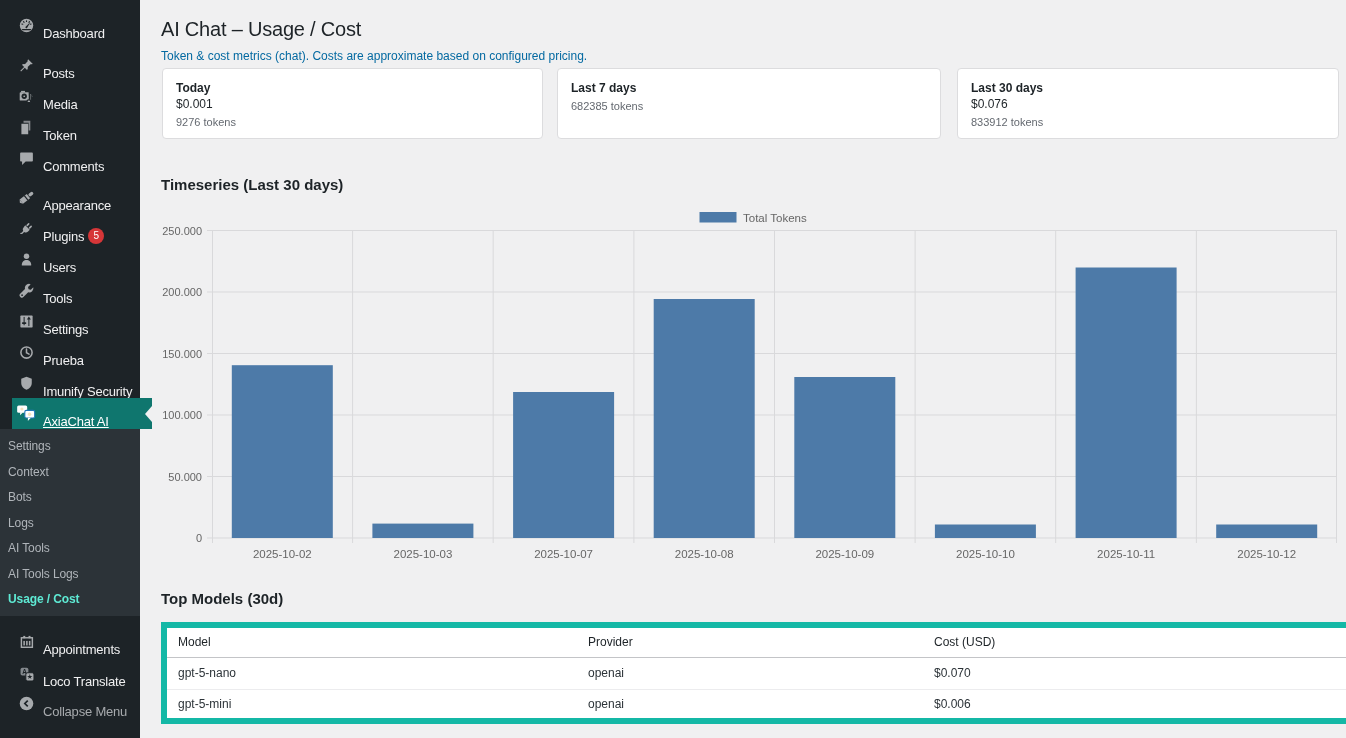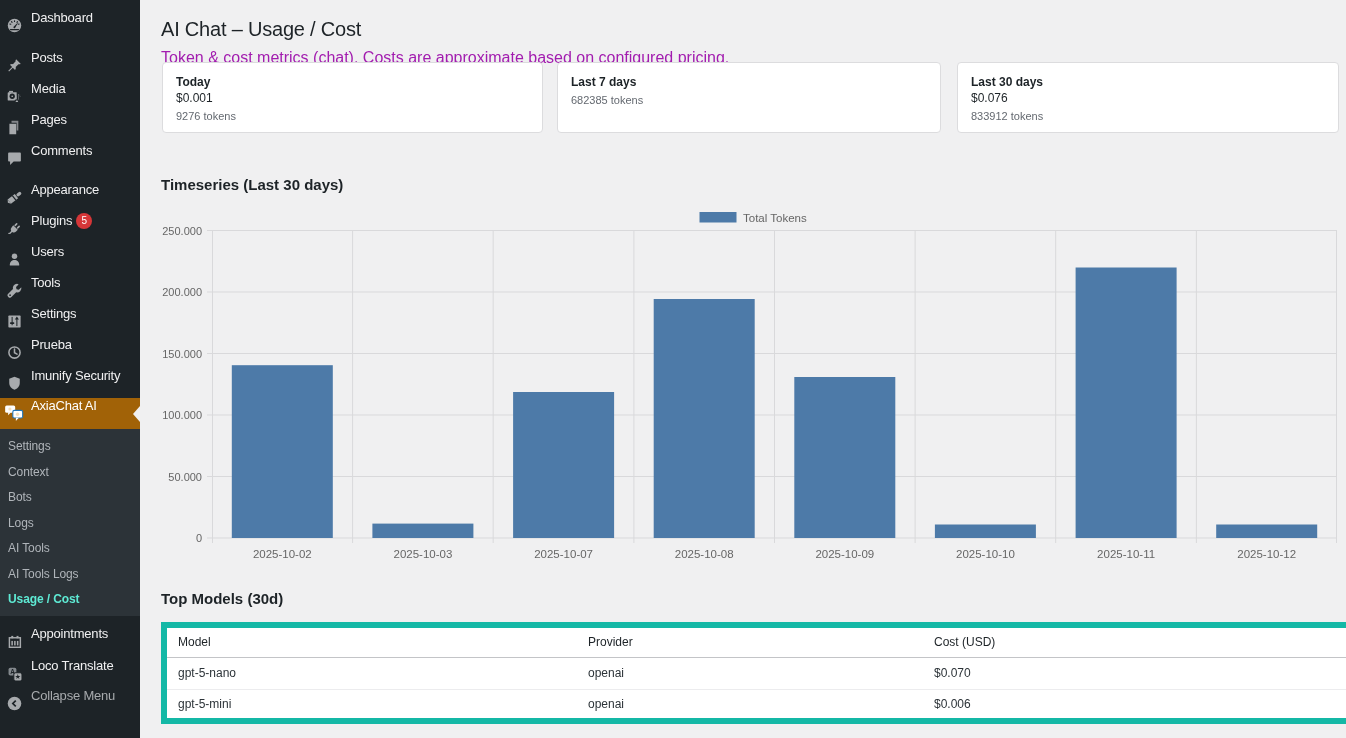--- a/index.html
+++ b/index.html
@@ -1,31 +1,31 @@
 <!DOCTYPE html>
 <html><head>
 <meta charset="utf-8">
 <style>
 * { box-sizing: border-box; margin:0; padding:0; }
 html,body { width:1346px; height:738px; overflow:hidden; }
 body { font-family:"Liberation Sans",sans-serif; background:#f0f0f1; color:#1d2327; position:relative; }
 #menu { position:absolute; left:0; top:0; width:140px; height:738px; background:#1d2327; }
-.mi { position:absolute; left:0; width:140px; height:31px; display:flex; align-items:flex-start; color:#f0f0f1; font-size:13px; }
+.mi { position:absolute; left:12px; width:140px; height:31px; display:flex; align-items:flex-end; color:#f0f0f1; font-size:13px; }
 .mi svg { position:absolute; left:6px; top:50%; margin-top:-8.5px; overflow:visible; }
 .mi .lbl { margin-left:31px; white-space:nowrap; letter-spacing:-0.2px; }
-.mi.active { background:#a16207; color:#fff; }
+.mi.active { background:#0f766e; color:#fff;text-decoration:underline; }
 .mi.active:after { content:""; position:absolute; right:0; top:50%; margin-top:-8px; border:8px solid transparent; border-right:7px solid #f0f0f1; border-left:none; }
 .badge { display:inline-block; background:#d63638; color:#fff; font-size:10px; line-height:16px; min-width:16px; text-align:center; border-radius:9px; margin-left:4px; padding:0 1px; }
 #submenu { position:absolute; left:0; top:429px; width:140px; height:187px; background:#2c3338; padding-top:5px; }
 #submenu a { display:block; height:25.5px; line-height:25.5px; padding-left:8px; color:#b0b5ba; font-size:12px; text-decoration:none; letter-spacing:-0.1px; }
 #submenu a.cur { color:#5eead4; font-weight:bold; }
 #content { position:absolute; left:140px; top:0; width:1206px; height:738px; }
 h1 { position:absolute; left:21px; top:18px; font-size:20px; font-weight:400; color:#1d2327; letter-spacing:-0.2px; }
-.sub { position:absolute; left:21px; top:49px; font-size:16px; color:#a21caf; }
-#cards { position:absolute; left:22px; top:62px; width:1177px; display:flex; }
+.sub { position:absolute; left:21px; top:49px; font-size:12px; color:#0369a1; }
+#cards { position:absolute; left:22px; top:68px; width:1177px; display:flex; }
 .card { background:#fff; border:1px solid #dcdcde; border-radius:4px; padding:11px 13px; height:71px; }
 .card .t1 { font-weight:bold; font-size:12px; line-height:16px; }
 .card .t2 { font-size:12px; line-height:16px; }
 .card .t3 { font-size:11px; line-height:14px; margin-top:3px; color:#646970; }
 h2.sec { position:absolute; left:21px; font-size:15px; font-weight:bold; color:#1d2327; }
 #chartsvg { position:absolute; left:0; top:0; }
 #tbl { position:absolute; left:21px; top:622px; width:1237px; border-collapse:collapse; background:#fff; border:6px solid #14b8a6; font-size:12px; }
 #tbl th { text-align:left; font-weight:400; padding:0 0 0 11px; height:32px; border-bottom:1px solid #c3c4c7; color:#1d2327; }
 #tbl td { padding:0 0 0 11px; height:32px; border-bottom:1px solid #ececee; color:#2c3338; }
 #tbl tr:last-child td { border-bottom:none; }
@@ -74,21 +74,21 @@
       </svg>
       <span class="lbl">Media</span>
     </div>
   <div class="mi" style="top:112px">
       <svg width="17" height="17" viewBox="0 0 20 20">
         <g fill="#a7aaad">
           <path d="M6.5 2h8v11.5h-2V4.5H6.5V2z" opacity=".75"></path>
           <path d="M4 5.5h8V18H4V5.5zm1.5 2.5h5v1h-5V8zm0 2.5h5v1h-5v-1zm0 2.5h3.5v1H5.5v-1z"></path>
         </g>
       </svg>
-      <span class="lbl">Pages</span>
+      <span class="lbl">Token</span>
     </div>
   <div class="mi" style="top:143px">
       <svg width="17" height="17" viewBox="0 0 20 20">
         <g fill="#a7aaad">
           <path d="M3.5 3h13c.6 0 1 .4 1 1v8.5c0 .6-.4 1-1 1H9l-4.2 4V13.5H3.5c-.6 0-1-.4-1-1V4c0-.6.4-1 1-1z"></path>
         </g>
       </svg>
       <span class="lbl">Comments</span>
     </div>
   <div class="mi" style="top:182px">

